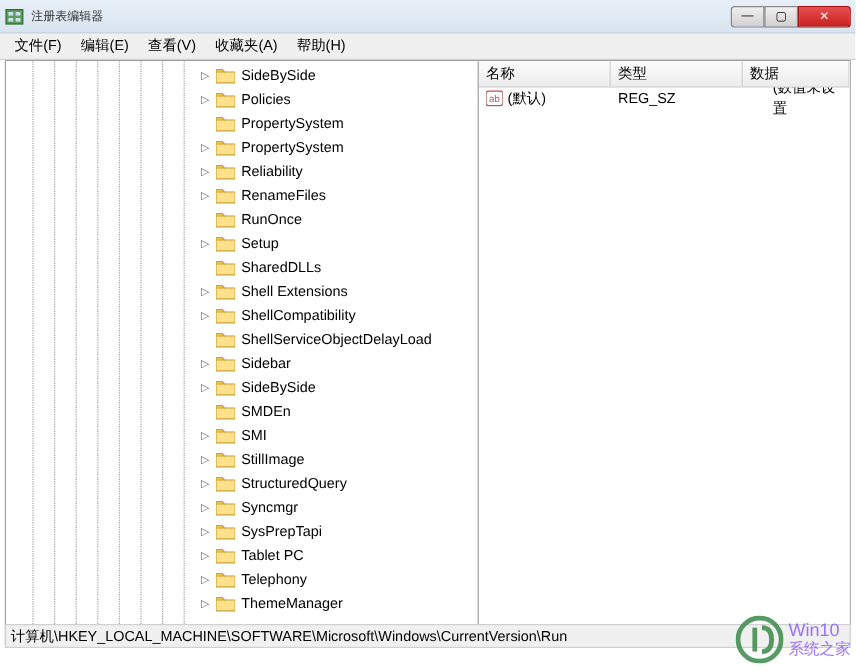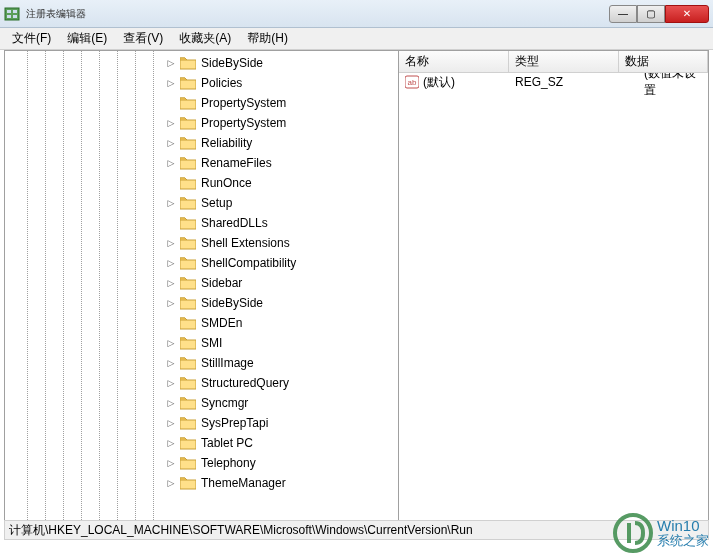--- a/index.html
+++ b/index.html
@@ -51,21 +51,21 @@
 .tree-row .folder { width: 16px; height: 14px; margin: 0 3px; }
 .tree-row .label { padding: 0 2px; }
 .tree-row.highlighted { outline: 2px solid #d02020; outline-offset: -1px; }
 .tree-row.highlighted .label { }
 
 .tree-lines { position: absolute; left: 0; top: 0; bottom: 0; width: 160px; pointer-events: none; }
 .vline { position: absolute; top: 0; bottom: 0; width: 1px; border-left: 1px dotted #a0a0a0; }
 
 .watermark { position: absolute; right: 4px; bottom: 6px; display: flex; align-items: center; gap: 4px; opacity: 0.85; pointer-events: none; }
 .watermark .logo { width: 40px; height: 40px; }
-.watermark .text { font-size: 13px; line-height: 1.1; color: #0369a1; }
+.watermark .text { font-size: 13px; line-height: 1.1; color: #8b5cf6; }
 .watermark .text .big { font-size: 15px; font-weight: 500; }
 </style>
 </head>
 <body>
 
 <div class="titlebar">
   <svg class="app-icon" viewBox="0 0 16 16">
       <rect x="1" y="2" width="14" height="12" fill="#5a9e5a" stroke="#2a6e2a"></rect>
       <rect x="3" y="4" width="4" height="3" fill="#cde"></rect>
       <rect x="9" y="4" width="4" height="3" fill="#cde"></rect>
@@ -192,20 +192,29 @@
           <span class="label">Shell Extensions</span>
         </div>
         <div class="tree-row">
           <span class="indent" style="width:160px"></span>
           <span class="expander">▷</span>
           <svg class="folder" viewBox="0 0 16 14">
             <path d="M0 2 L5 2 L7 4 L16 4 L16 13 L0 13 Z" fill="#ffe08a" stroke="#c9a038"></path>
             <path d="M0 2 L5 2 L7 4 L0 4 Z" fill="#ffd060" stroke="#c9a038"></path>
           </svg>
           <span class="label">ShellCompatibility</span>
+        </div>
+        <div class="tree-row">
+          <span class="indent" style="width:160px"></span>
+          <span class="expander none"></span>
+          <svg class="folder" viewBox="0 0 16 14">
+            <path d="M0 2 L5 2 L7 4 L16 4 L16 13 L0 13 Z" fill="#ffe08a" stroke="#c9a038"></path>
+            <path d="M0 2 L5 2 L7 4 L0 4 Z" fill="#ffd060" stroke="#c9a038"></path>
+          </svg>
+          <span class="label">ShellServiceObjectDelayLoad</span>
         </div>
         <div class="tree-row">
           <span class="indent" style="width:160px"></span>
           <span class="expander">▷</span>
           <svg class="folder" viewBox="0 0 16 14">
             <path d="M0 2 L5 2 L7 4 L16 4 L16 13 L0 13 Z" fill="#ffe08a" stroke="#c9a038"></path>
             <path d="M0 2 L5 2 L7 4 L0 4 Z" fill="#ffd060" stroke="#c9a038"></path>
           </svg>
           <span class="label">Sidebar</span>
         </div>

